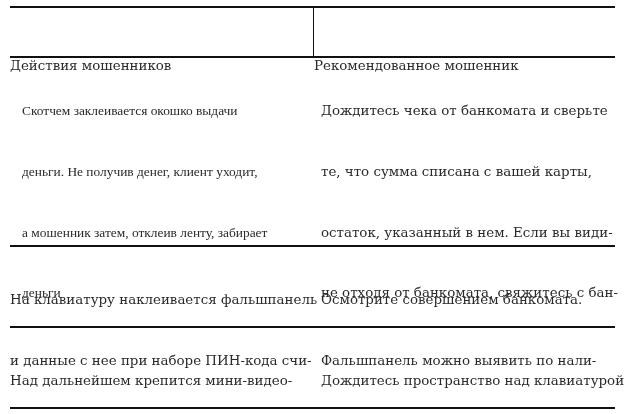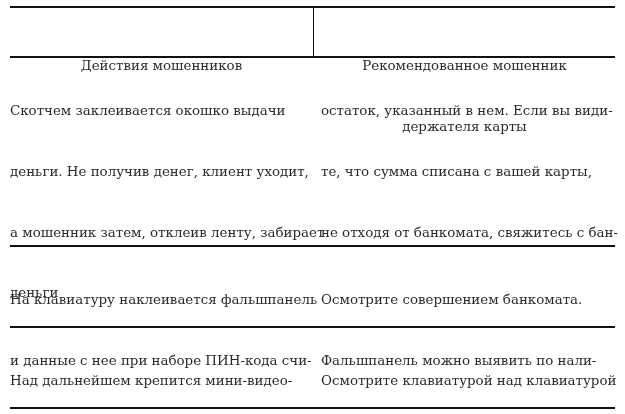--- a/index.html
+++ b/index.html
@@ -2,49 +2,49 @@
 <html><head>
   <meta charset="utf-8">
   <style>
     html, body { margin: 0; padding: 0; background: #ffffff; }
     body { width: 625px; height: 414px; position: relative; overflow: hidden;
            font-family: "DejaVu Serif", "Liberation Serif", serif; color: #2a2a2a; }
     .table { position: absolute; left: 10px; top: 6px; width: 605px; }
     .rule { position: absolute; left: 0; width: 605px; height: 2px; background: #111; }
     .hdr-vline { position: absolute; left: 303px; top: 0; width: 1px; height: 50px; background: #111; }
     .cell { position: absolute; font-size: 13.4px; line-height: 20.2px; white-space: pre; }
-    .hdr { text-align: center; }
+    .hdr { }
     .line { display: block; }
   </style>
 </head>
 <body>
 
 <div class="table">
   <div class="rule" style="top:0"></div>
   <div class="hdr-vline"></div>
 
   <div class="cell hdr" style="left:0;width:303px;top:10px;">
     <span class="line">Действия мошенников</span>
   </div>
   <div class="cell hdr" style="left:304px;width:301px;top:10px;">
     <span class="line">Рекомендованное мошенник</span>
-    <span class="line">держателя карты</span>
   </div>
 
   <div class="rule" style="top:50px"></div>
 
-  <div class="cell" style="left:0;top:55px;">
+  <div class="cell" style="left:12px;top:55px;font-family:Liberation Serif, serif;">
     <span class="line">Скотчем заклеивается окошко выдачи</span>
     <span class="line">деньги. Не получив денег, клиент уходит,</span>
     <span class="line">а мошенник затем, отклеив ленту, забирает</span>
     <span class="line">деньги</span>
   </div>
   <div class="cell" style="left:311px;top:55px;">
+    <span class="line">Дождитесь чека от банкомата и сверьте</span>
+    <span class="line">те, что сумма списана с вашей карты,</span>
     <span class="line">остаток, указанный в нем. Если вы види-</span>
-    <span class="line">те, что сумма списана с вашей карты,</span>
     <span class="line">не отходя от банкомата, свяжитесь с бан-</span>
     
     
     
     
   </div>
 
   <div class="rule" style="top:239px"></div>
 
   <div class="cell" style="left:0;top:244px;">
@@ -59,20 +59,20 @@
     <span class="line">чию щелей и неплотному прилеганию</span>
   </div>
 
   <div class="rule" style="top:320px"></div>
 
   <div class="cell" style="left:0;top:325px;">
     <span class="line">Над дальнейшем крепится мини-видео-</span>
     
   </div>
   <div class="cell" style="left:311px;top:325px;">
-    <span class="line">Осмотрите клавиатурой над клавиатурой</span>
+    <span class="line">Дождитесь пространство над клавиатурой</span>
     
     
     
   </div>
 
   <div class="rule" style="top:401px"></div>
 </div>
 
 </body></html>

